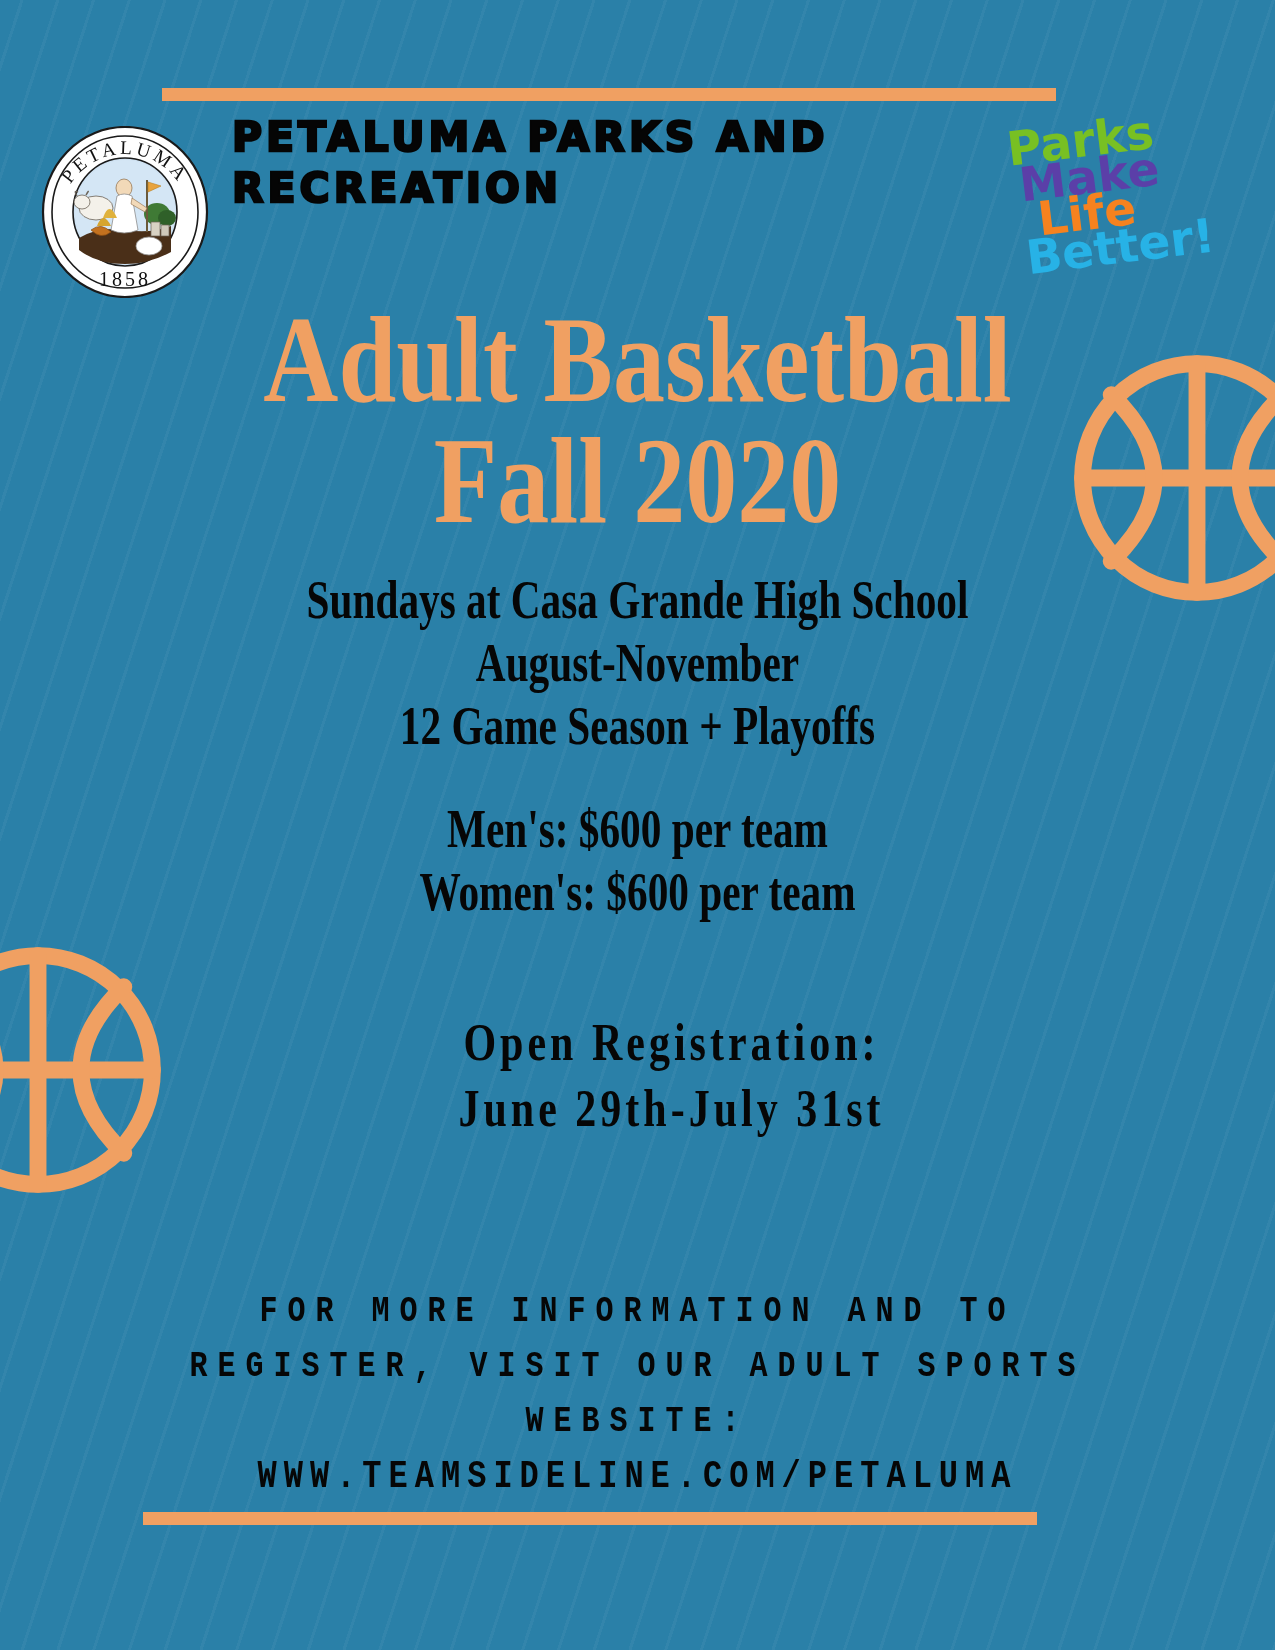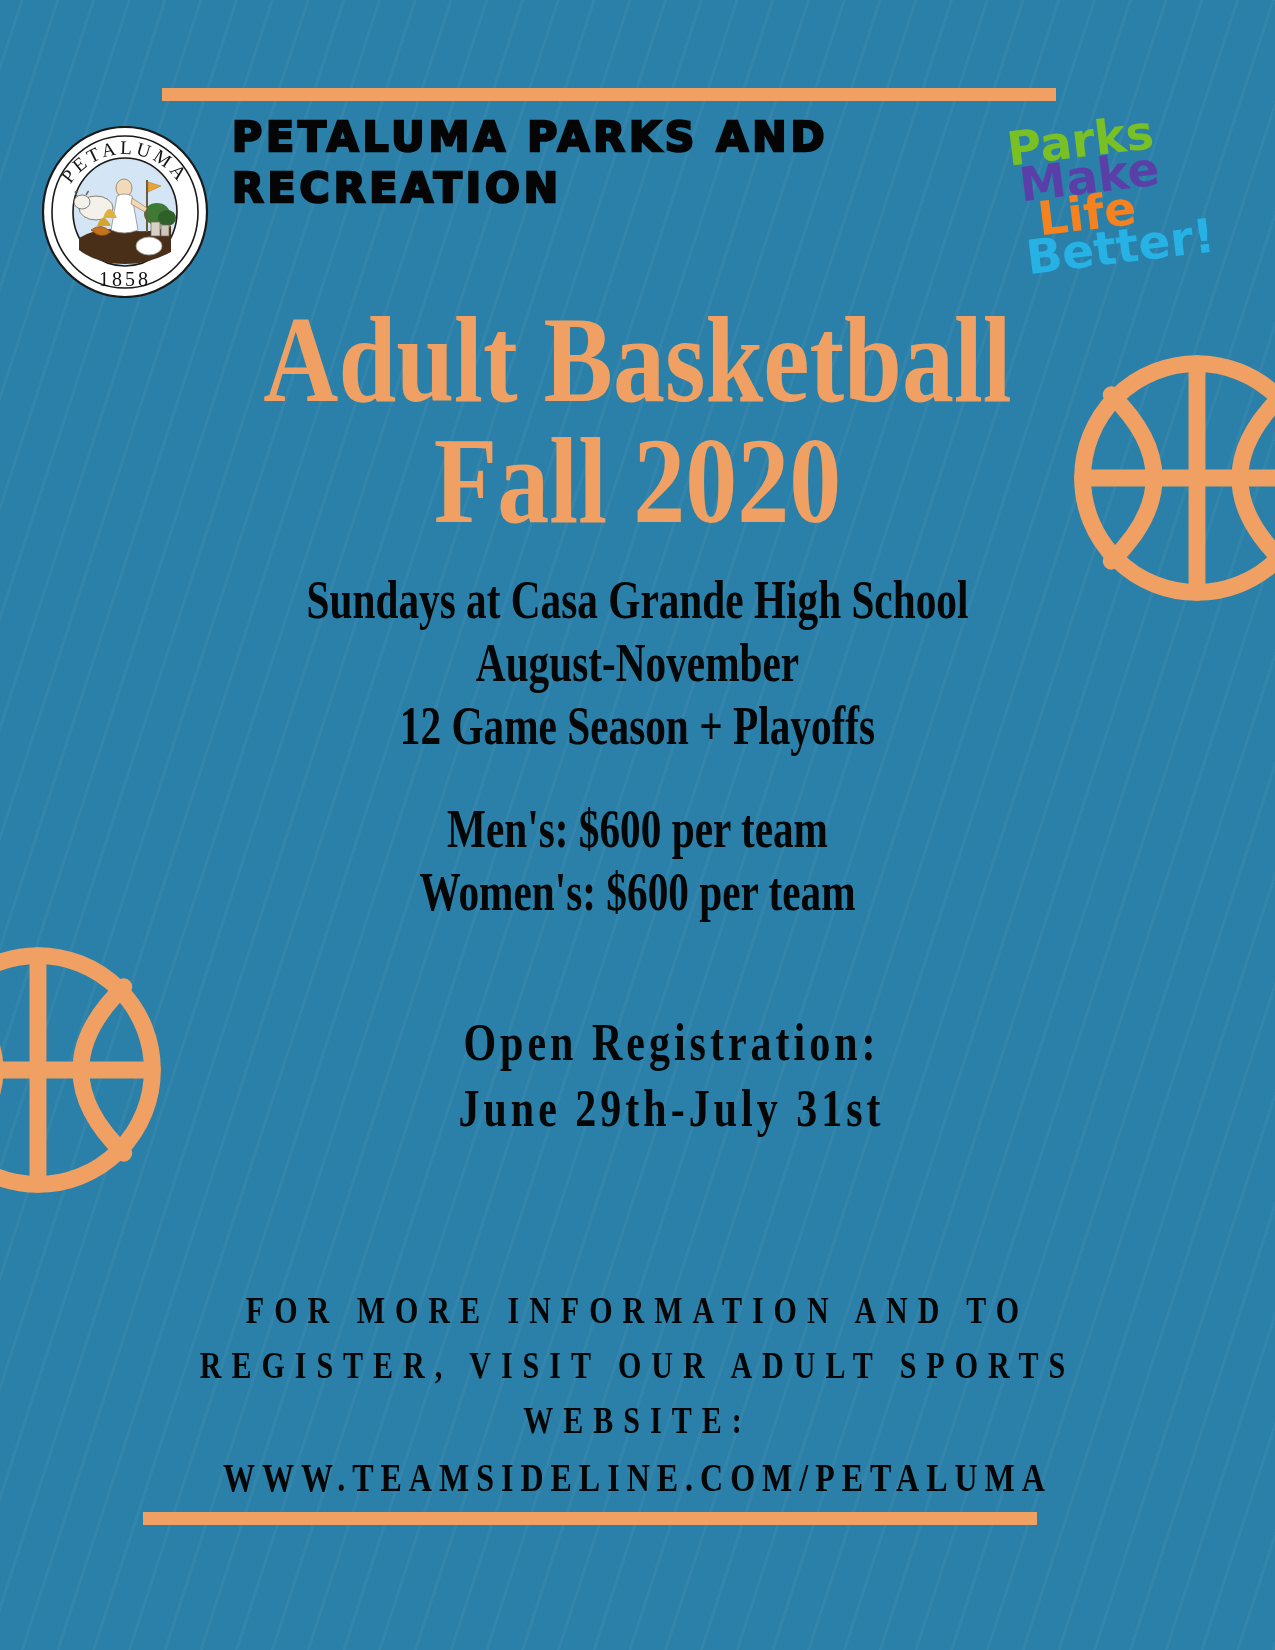--- a/index.html
+++ b/index.html
@@ -151,21 +151,21 @@
     transform-origin: center center;
   }
 
   
   .footer {
     position: absolute;
     left: 0;
     top: 1296px;
     width: 1275px;
     text-align: center;
-    font-family: Liberation Serif, serif;
+    font-family: Liberation Mono, monospace;
     font-weight: 700;
     color: #060606;
   }
   .footer .line {
     display: block;
     font-size: 30px;
     line-height: 1.0;
     letter-spacing: 10px;
     margin-bottom: 25px;
     text-transform: uppercase;

